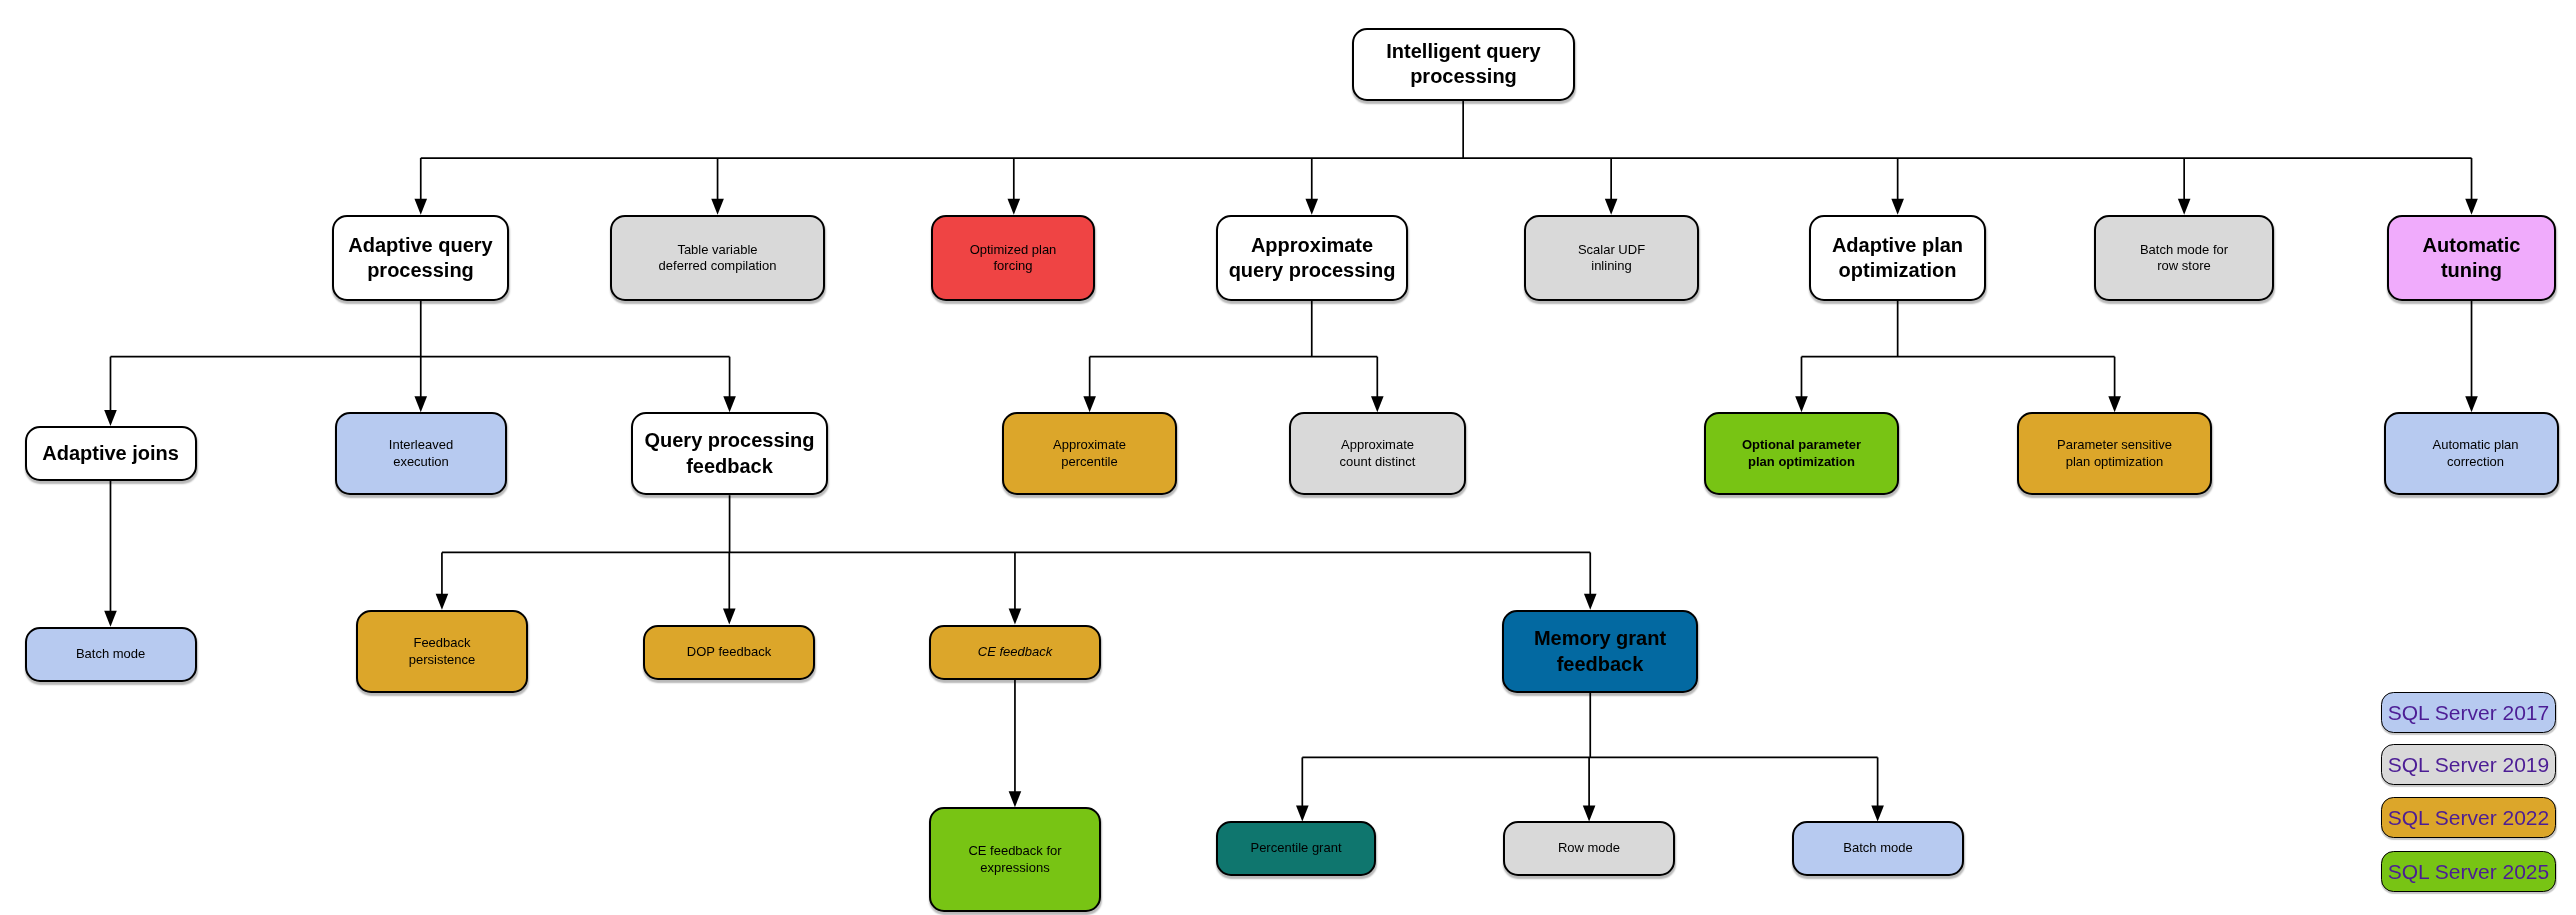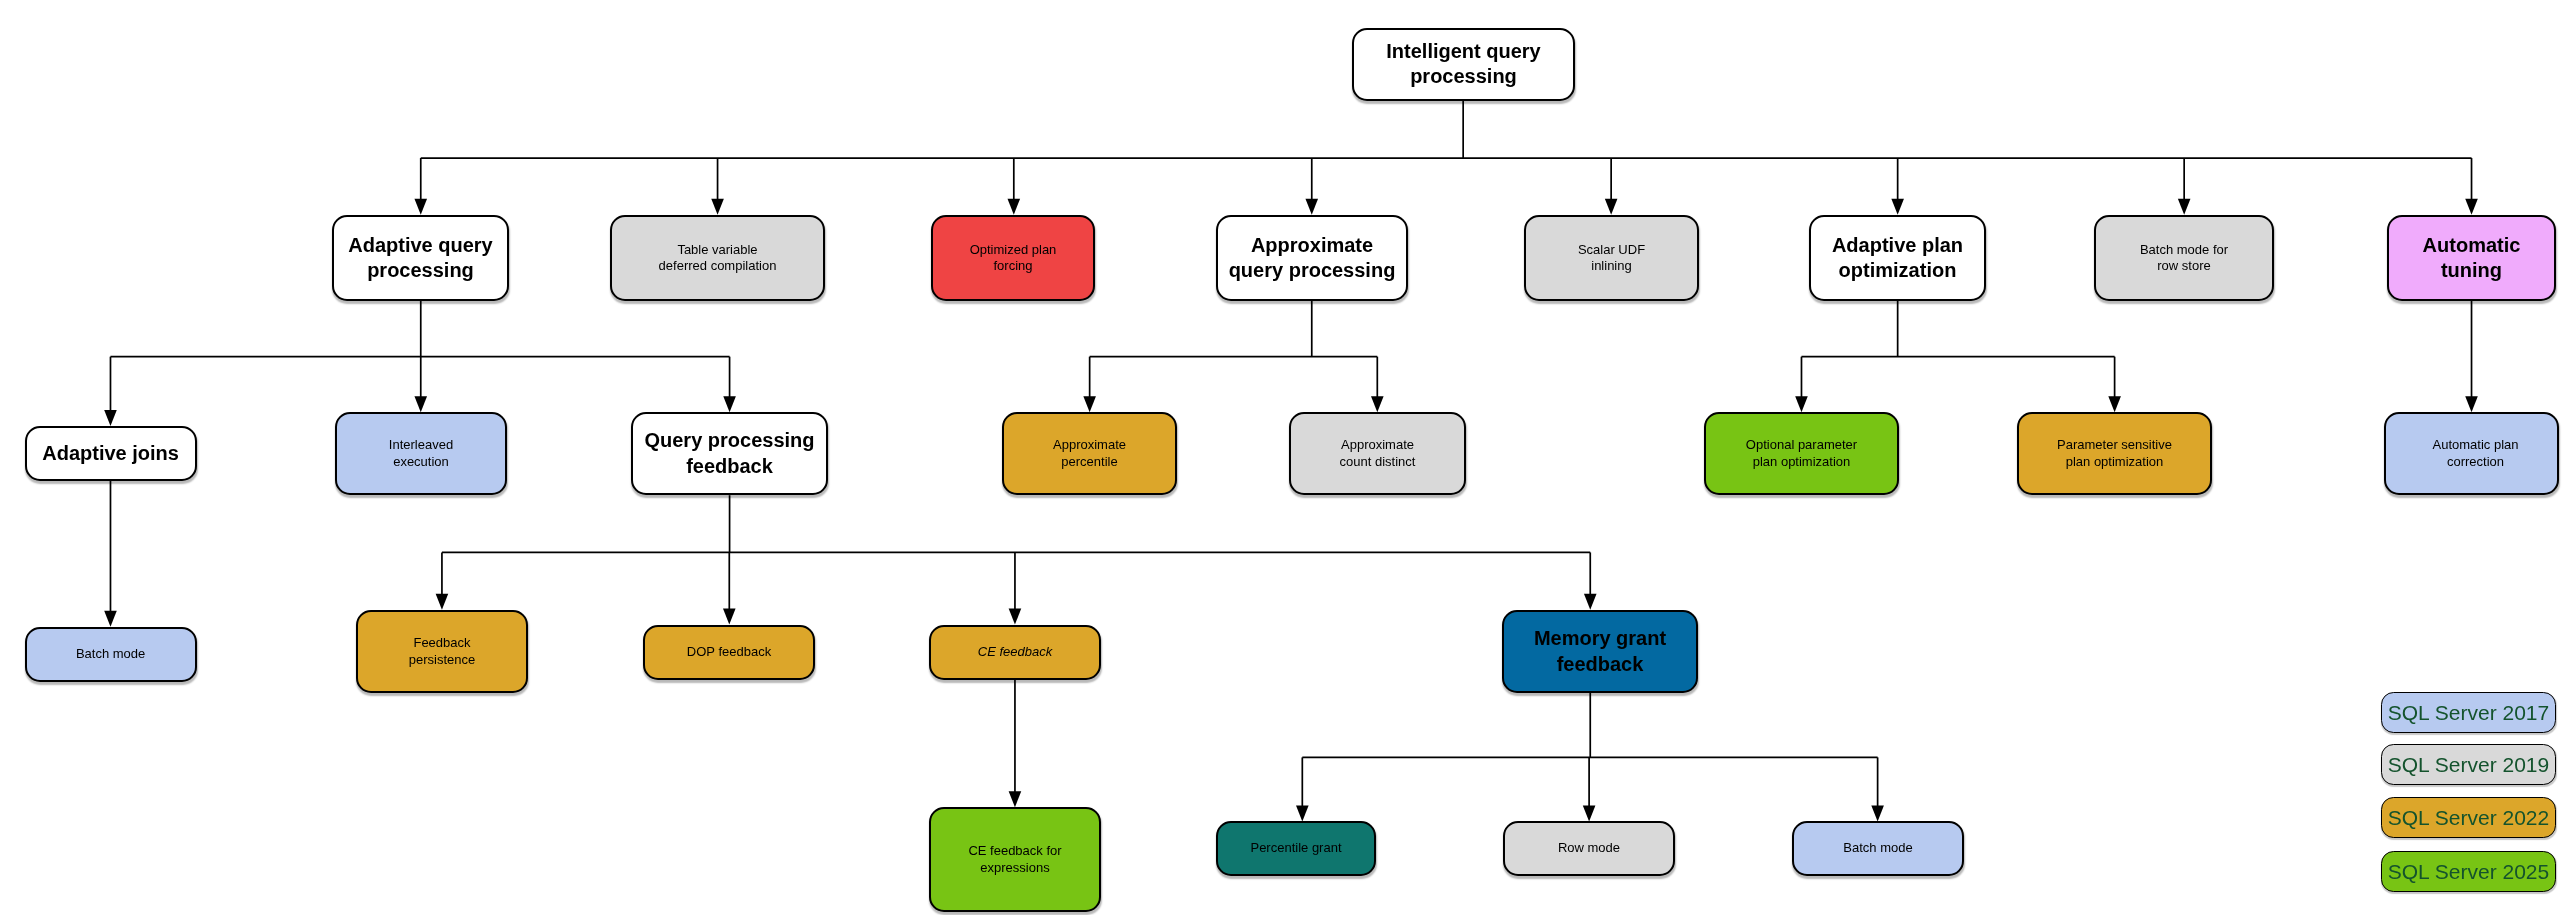--- a/index.html
+++ b/index.html
@@ -14,21 +14,21 @@
     display:flex;align-items:center;justify-content:center;
     text-align:center;white-space:pre-line;
     font-size:13px;line-height:1.26;color:#000;
     box-shadow:0.6px 2.3px 1.7px rgba(0,0,0,0.28);
   }
   .node.cat{font-weight:bold;font-size:20px;}
   .legend-box{
     position:absolute;z-index:2;box-sizing:border-box;
     border:1.7px solid #000;border-radius:12.6px;
     display:flex;align-items:center;justify-content:center;
-    font-size:21px;color:#14532d;
+    font-size:21px;color:#4c1d95;
     box-shadow:0.6px 1.7px 1.1px rgba(0,0,0,0.22);
   }
 </style>
 </head>
 <body>
 
 <div id="canvas">
   <svg id="edges" width="2576" height="916" viewBox="0 0 4500 1600">
       <line x1="2556" y1="176" x2="2556" y2="276" stroke="#000000" stroke-width="3"></line>
       <line x1="735" y1="276" x2="4317.5" y2="276" stroke="#000000" stroke-width="3"></line>
@@ -114,21 +114,21 @@
 tuning</div>
     <div class="node cat" style="left: 24.6px; top: 426px; width: 172px; height: 55px; background: rgb(255, 255, 255);">Adaptive joins</div>
     <div class="node" style="left: 335px; top: 412px; width: 172px; height: 83px; background: rgb(183, 202, 240);">Interleaved
 execution</div>
     <div class="node cat" style="left: 631px; top: 412px; width: 197px; height: 83px; background: rgb(255, 255, 255);">Query processing
 feedback</div>
     <div class="node" style="left: 1002px; top: 412px; width: 175px; height: 83px; background: rgb(220, 166, 42);">Approximate
 percentile</div>
     <div class="node" style="left: 1289px; top: 412px; width: 177px; height: 83px; background: rgb(217, 217, 217);">Approximate
 count distinct</div>
-    <div class="node" style="left: 1704px; top: 412px; width: 195px; height: 83px; background: rgb(120, 196, 20);">Optional parameter
+    <div class="node" style="left: 1704px; top: 412px; width: 195px; height: 83px; background: rgb(120, 196, 20); font-weight: bold;">Optional parameter
 plan optimization</div>
     <div class="node" style="left: 2017px; top: 412px; width: 195px; height: 83px; background: rgb(220, 166, 42);">Parameter sensitive
 plan optimization</div>
     <div class="node" style="left: 2384px; top: 412px; width: 175px; height: 83px; background: rgb(183, 202, 240); padding-left: 8px;">Automatic plan
 correction</div>
     <div class="node" style="left: 24.6px; top: 627px; width: 172px; height: 55px; background: rgb(183, 202, 240);">Batch mode</div>
     <div class="node" style="left: 356px; top: 610px; width: 172px; height: 83px; background: rgb(220, 166, 42);">Feedback
 persistence</div>
     <div class="node" style="left: 643px; top: 625px; width: 172px; height: 55px; background: rgb(220, 166, 42);">DOP feedback</div>
     <div class="node" style="left: 929px; top: 625px; width: 172px; height: 55px; background: rgb(220, 166, 42); font-style: italic;">CE feedback</div>

